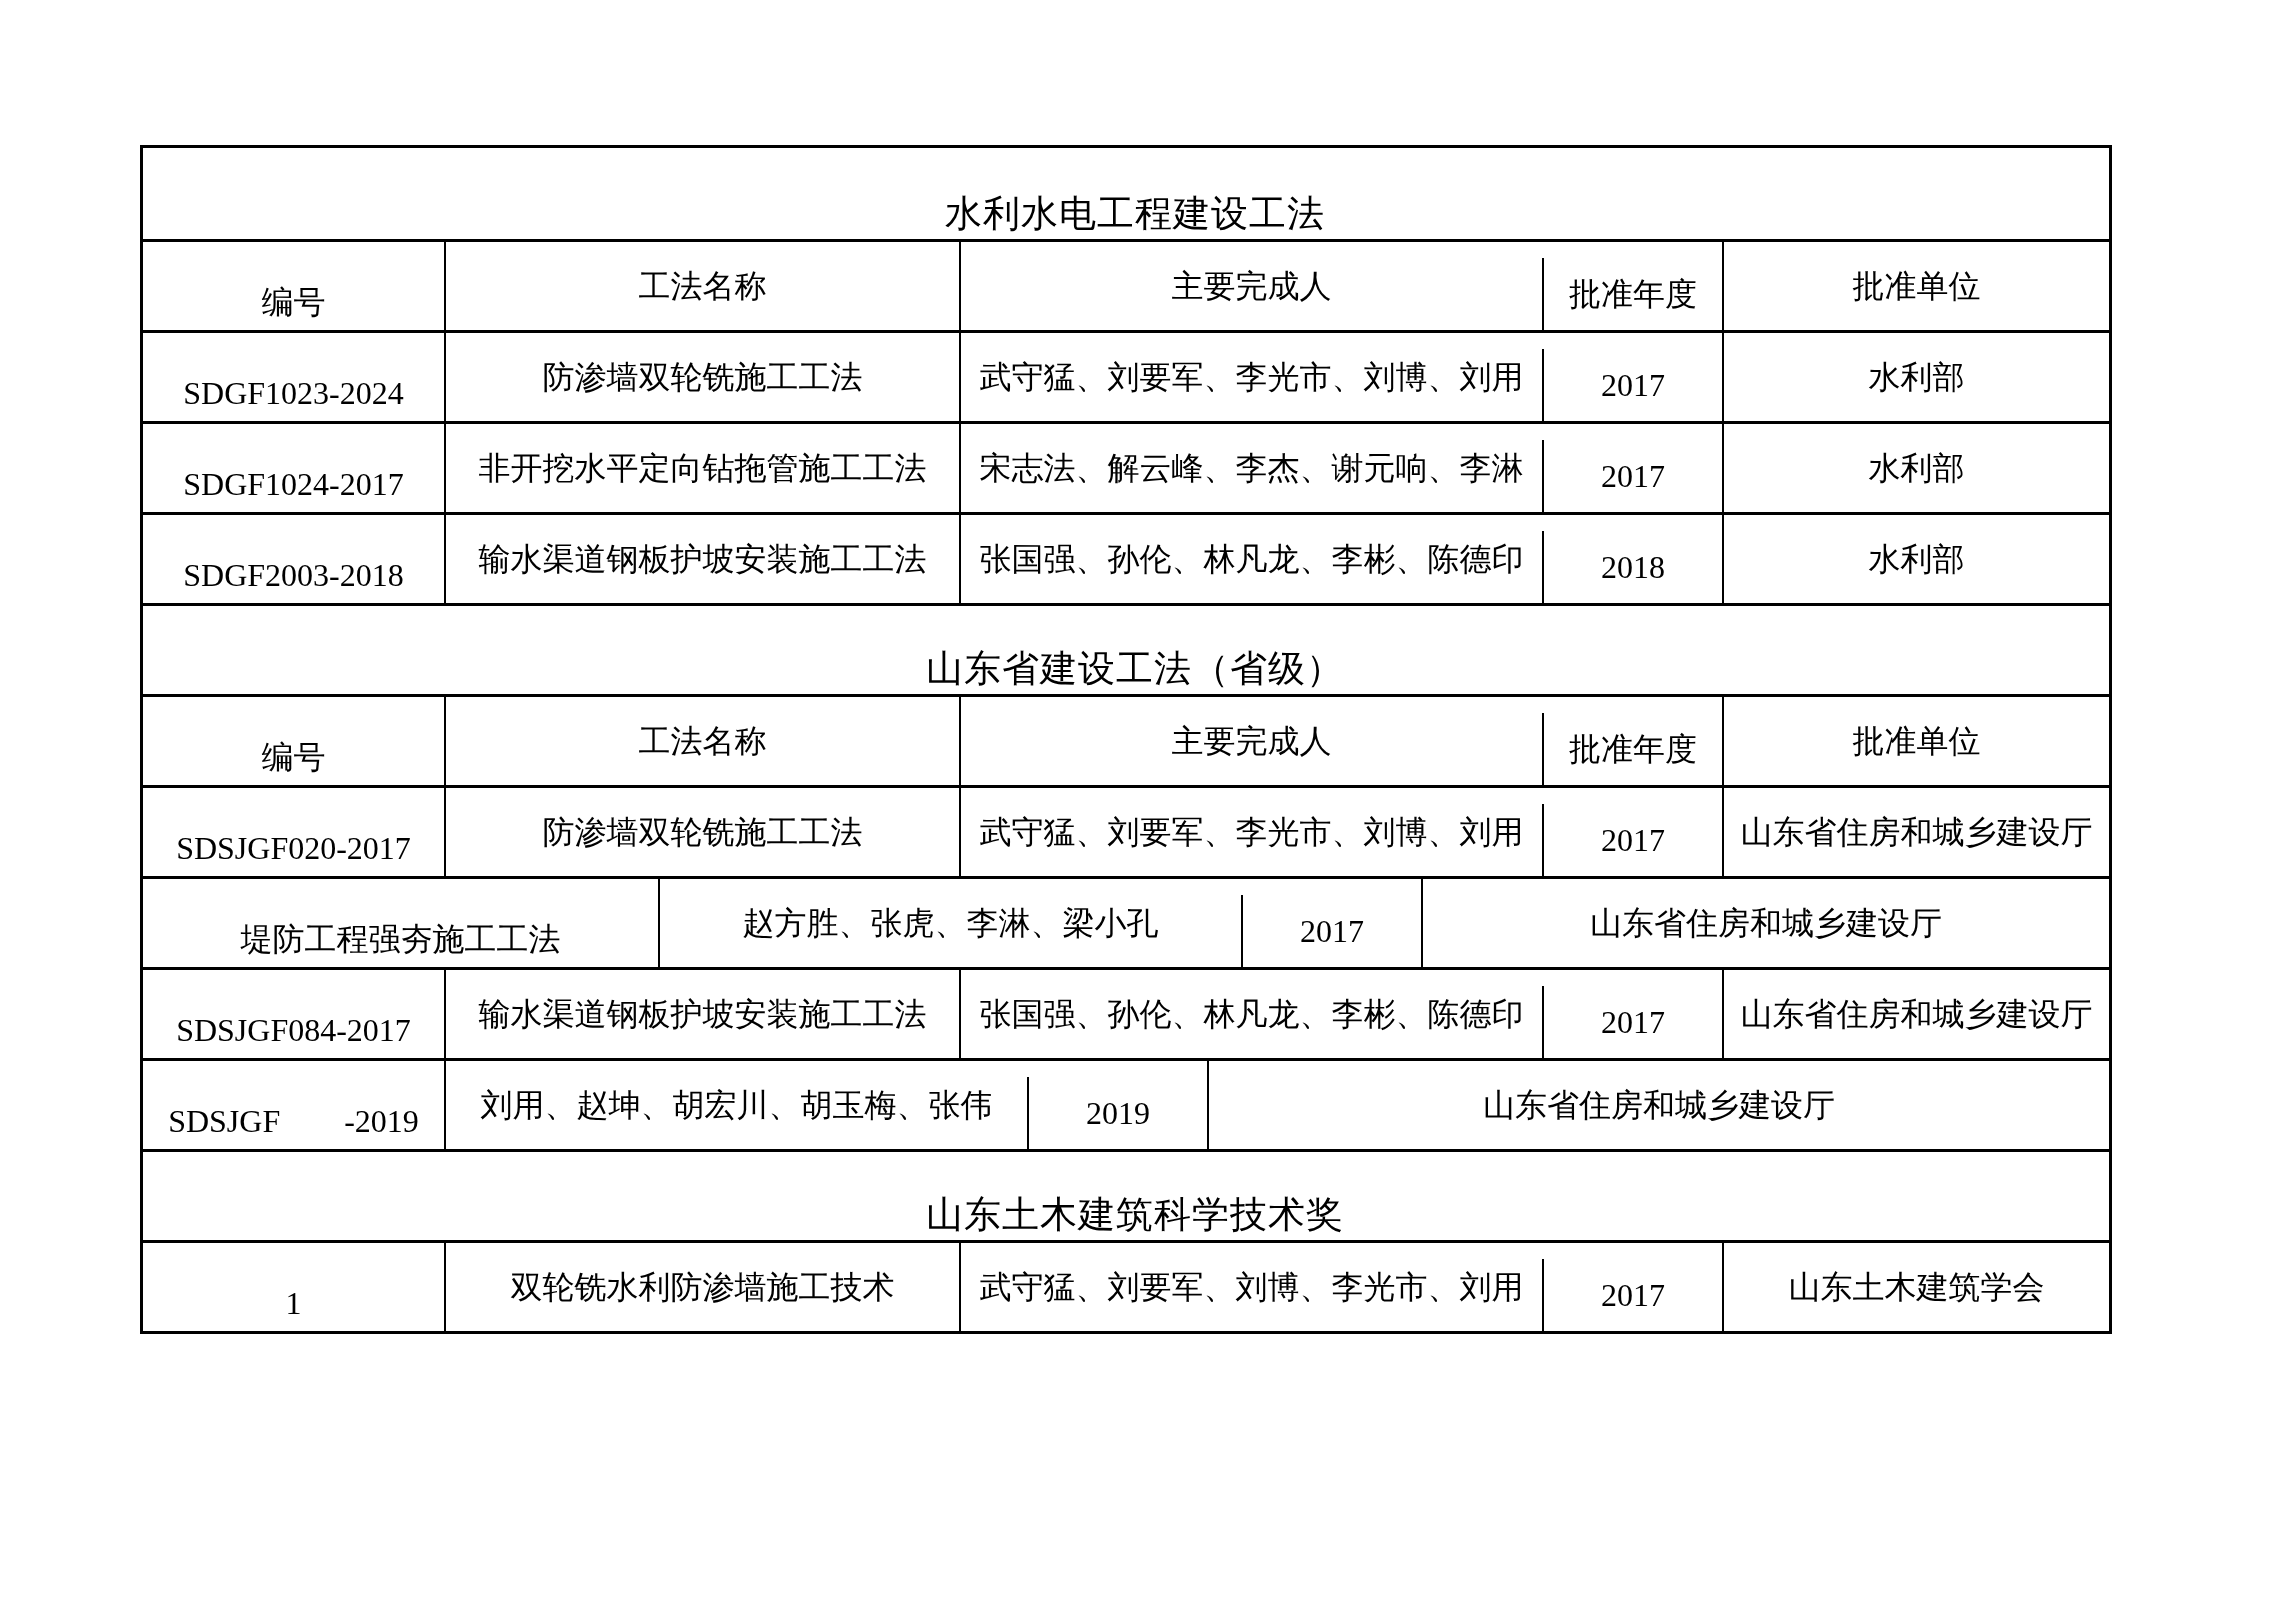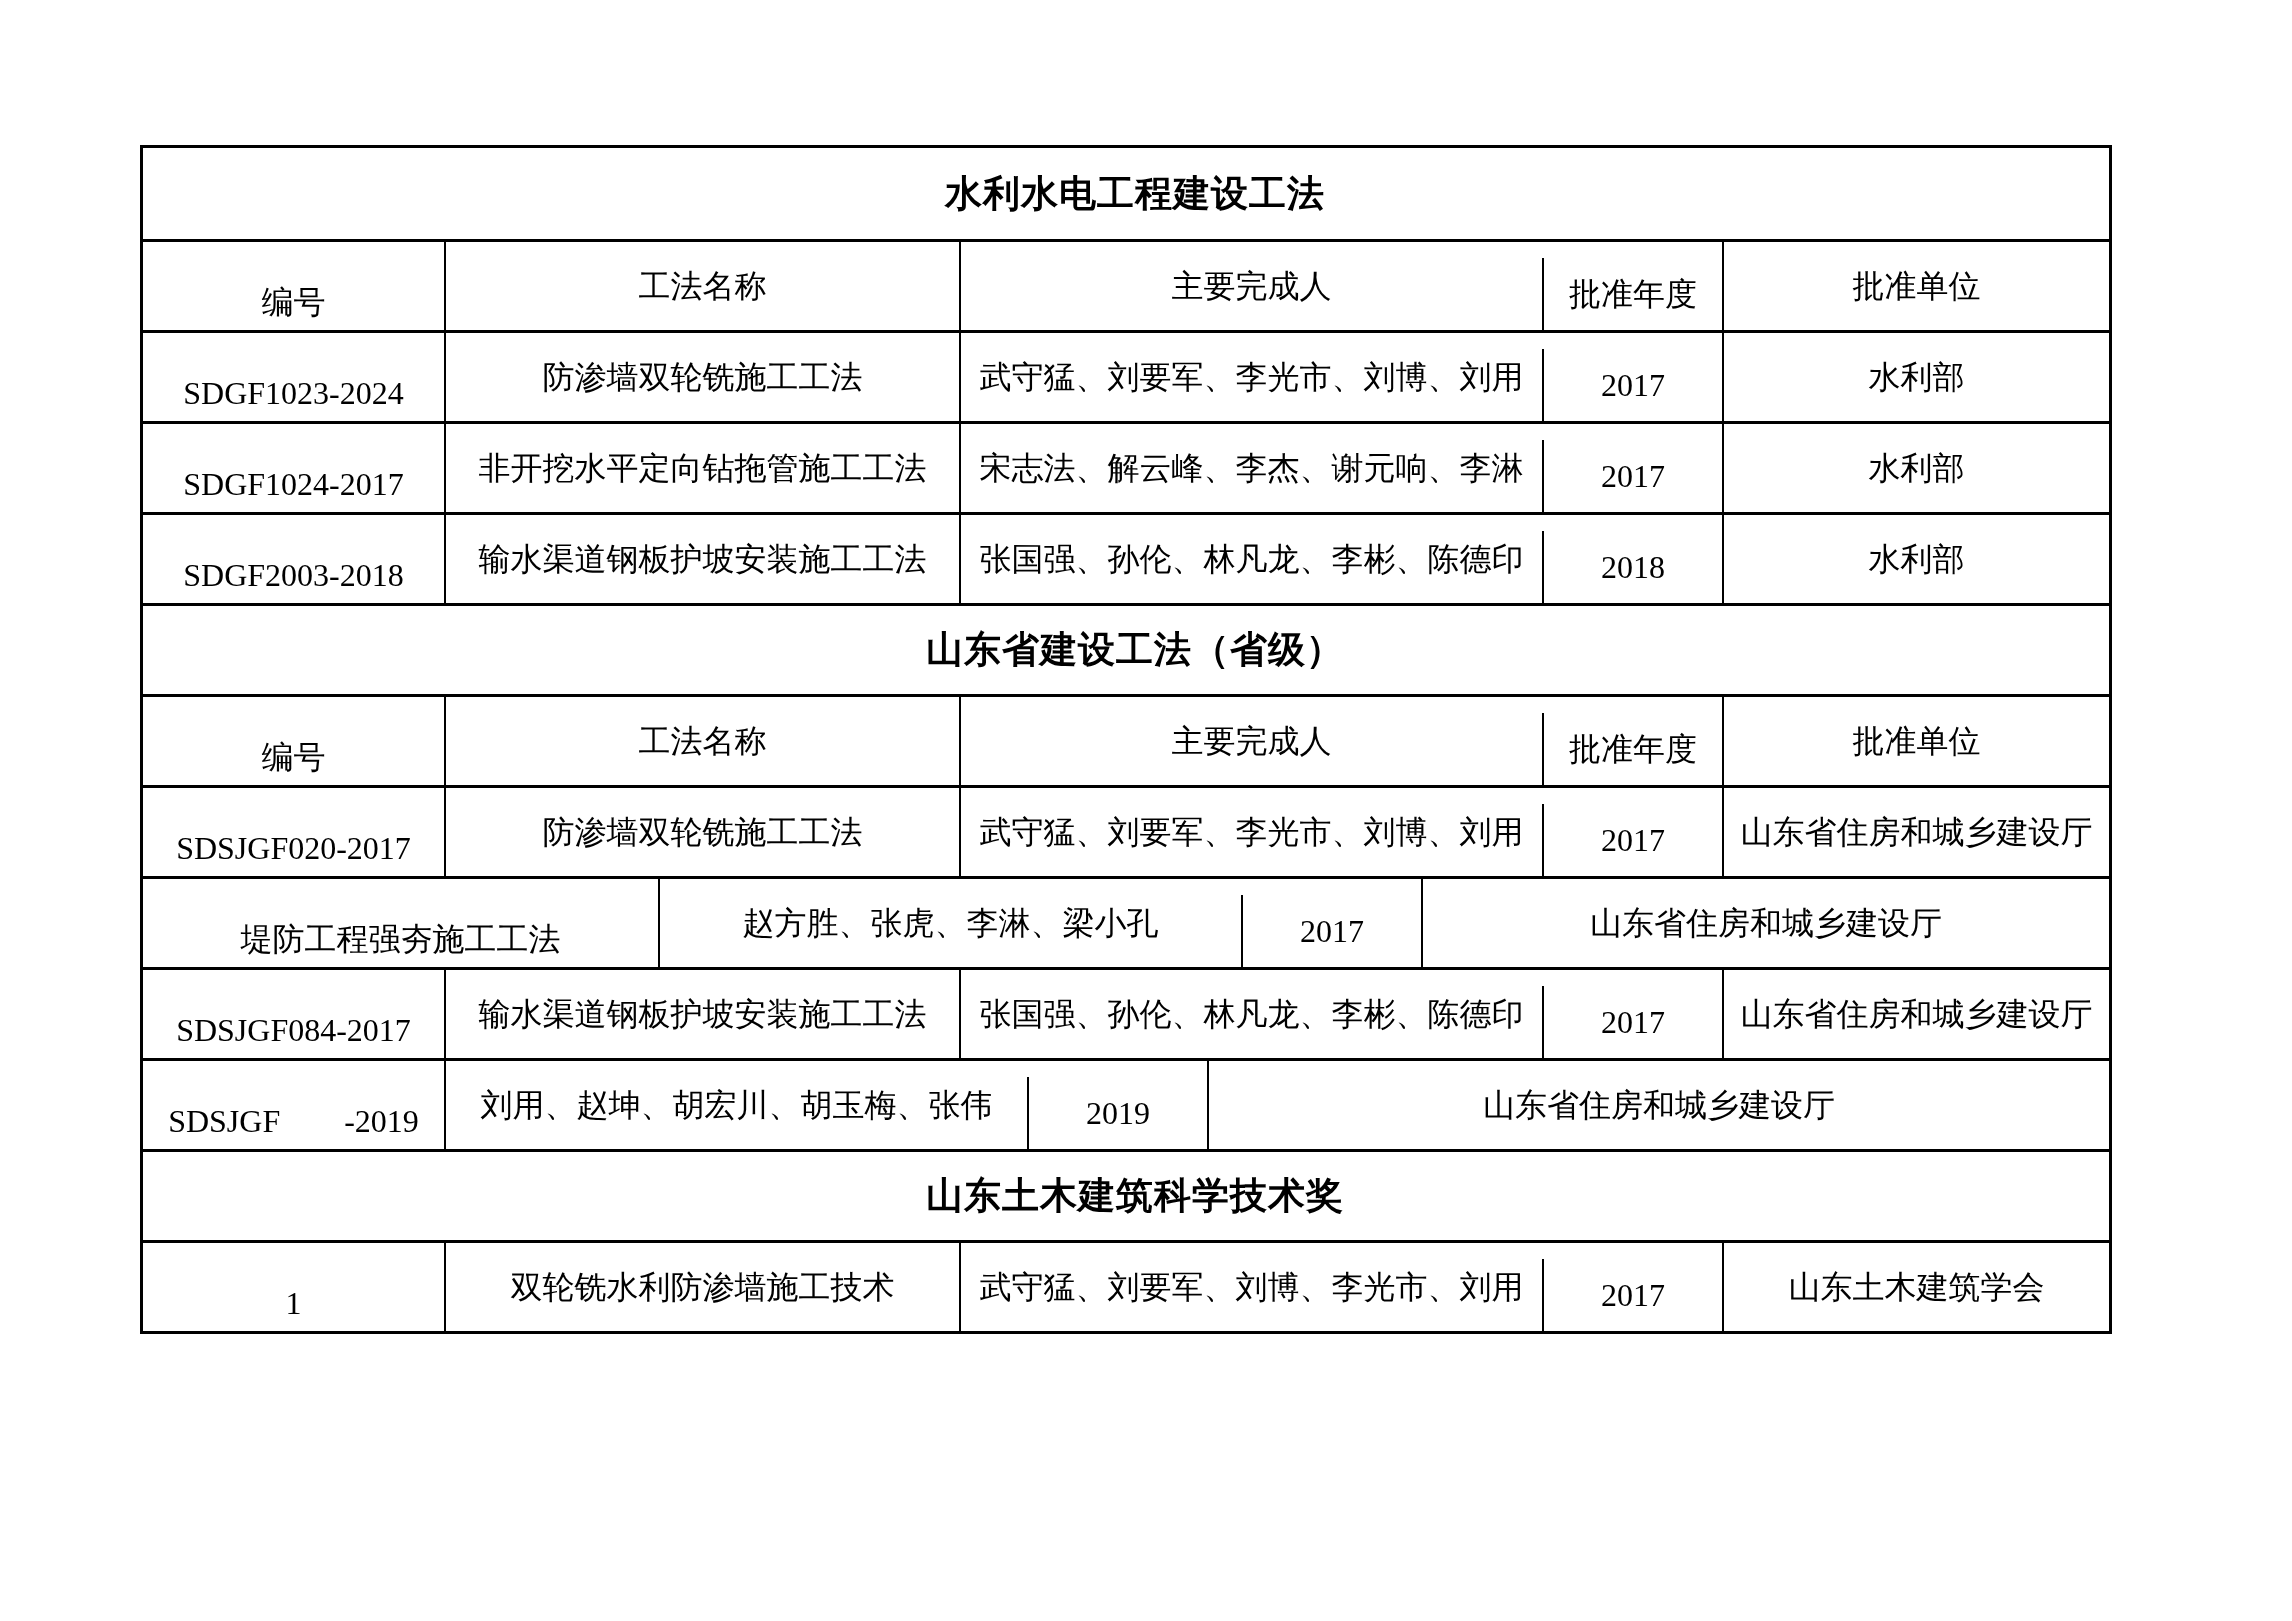--- a/index.html
+++ b/index.html
@@ -32,24 +32,24 @@
     flex-direction: row;
     align-items: stretch;
     height: 91px;
     border-top: 3.9px solid #000000;
     box-sizing: border-box;
   }
   .row:first-child {
     border-top: none;
   }
   .title-row {
-    align-items: center;
+    align-items: flex-end;
     justify-content: center;
     font-family: "Liberation Sans", "DejaVu Sans", sans-serif;
-    font-weight: bold;
+    font-weight: normal;
     font-size: 37px;
     letter-spacing: 1px;
     padding-left: 18px;
   }
   .cell {
     display: flex;
     align-items: center;
     justify-content: center;
     text-align: center;
     border-left: 2.9px solid #000000;

